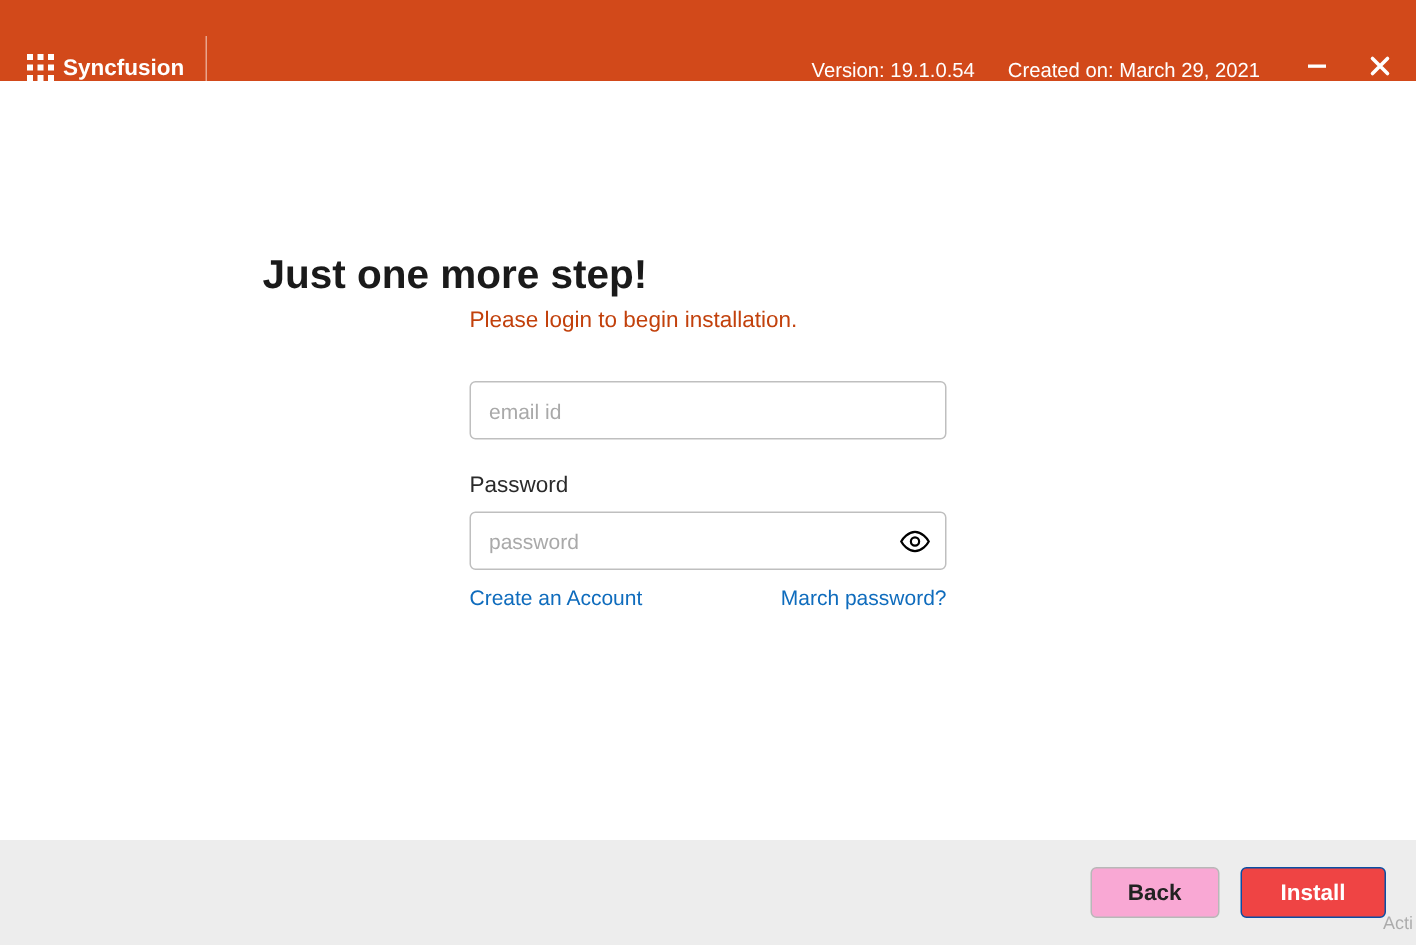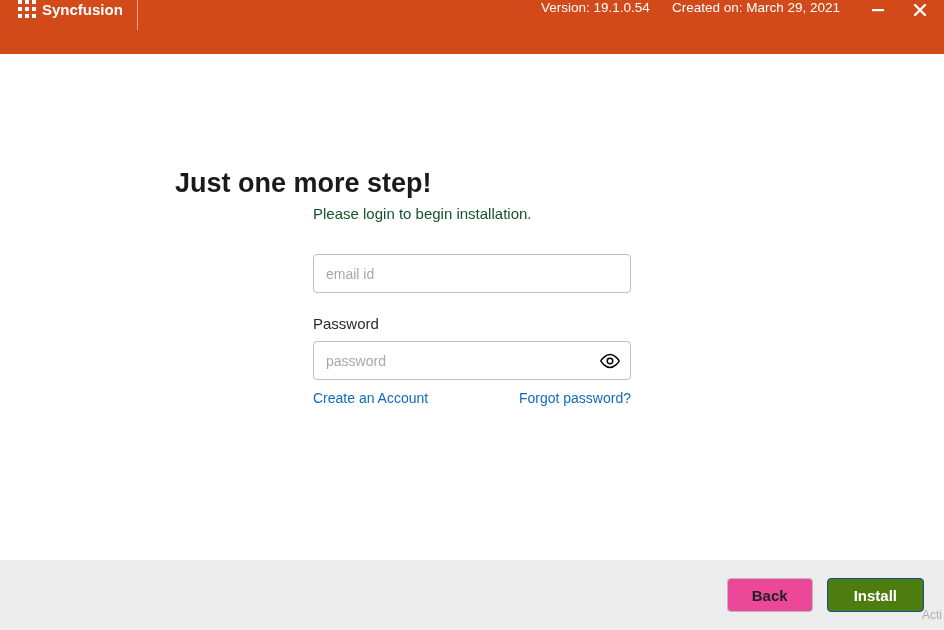--- a/index.html
+++ b/index.html
@@ -8,21 +8,21 @@
       width: 944px;
       height: 630px;
       overflow: hidden;
       background: #fff;
       position: relative;
     }
     .titlebar {
       height: 54px;
       background: #d2491a;
       display: flex;
-      align-items: flex-start;
+      align-items: flex-end;
       color: #fff;
       padding: 0 14px 0 18px;
     }
     .logo {
       display: flex;
       align-items: center;
       gap: 6px;
       font-size: 15px;
       font-weight: 600;
     }
@@ -75,21 +75,21 @@
     .heading {
       font-size: 27px;
       font-weight: 700;
       color: #1a1a1a;
       margin-bottom: 6px;
       margin-left: -138px;
       width: 456px;
     }
     .subheading {
       font-size: 15px;
-      color: #14532d;
+      color: #c2410c;
       margin-bottom: 32px;
       margin-left: 0;
     }
     .field-label {
       font-size: 15px;
       color: #2a2a2a;
       margin-bottom: 9px;
     }
     .field-wrap {
       position: relative;
@@ -140,26 +140,26 @@
     .btn {
       height: 34px;
       border-radius: 4px;
       font-size: 15px;
       font-weight: 600;
       padding: 0 24px;
       cursor: pointer;
       border: 1px solid transparent;
     }
     .btn-secondary {
-      background: #ec4899;
+      background: #f9a8d4;
       color: #222;
       border-color: #b8b8b8;
     }
     .btn-primary {
-      background: #4d7c0f;
+      background: #ef4444;
       color: #fff;
       padding: 0 26px;
       border-color: #0a4ea3;
     }
     .watermark {
       position: absolute;
       right: 2px;
       bottom: 8px;
       font-size: 12px;
       color: rgba(0,0,0,0.28);
@@ -224,21 +224,21 @@
       <span class="eye-btn">
         <svg width="22" height="22" viewBox="0 0 24 24">
           <path d="M12 5c-5 0-9 5-10 7 1 2 5 7 10 7s9-5 10-7c-1-2-5-7-10-7z" fill="none" stroke="#000" stroke-width="1.6"></path>
           <circle cx="12" cy="12" r="3" fill="none" stroke="#000" stroke-width="1.6"></circle>
         </svg>
       </span>
     </div>
 
     <div class="links-row">
       <a class="link">Create an Account</a>
-      <a class="link">Forgot password?</a>
+      <a class="link">March password?</a>
     </div>
   </div>
 </div>
 
 <div class="footer">
   <button class="btn btn-secondary">Back</button>
   <button class="btn btn-primary">Install</button>
 </div>
 
 <div class="watermark">Acti</div>

